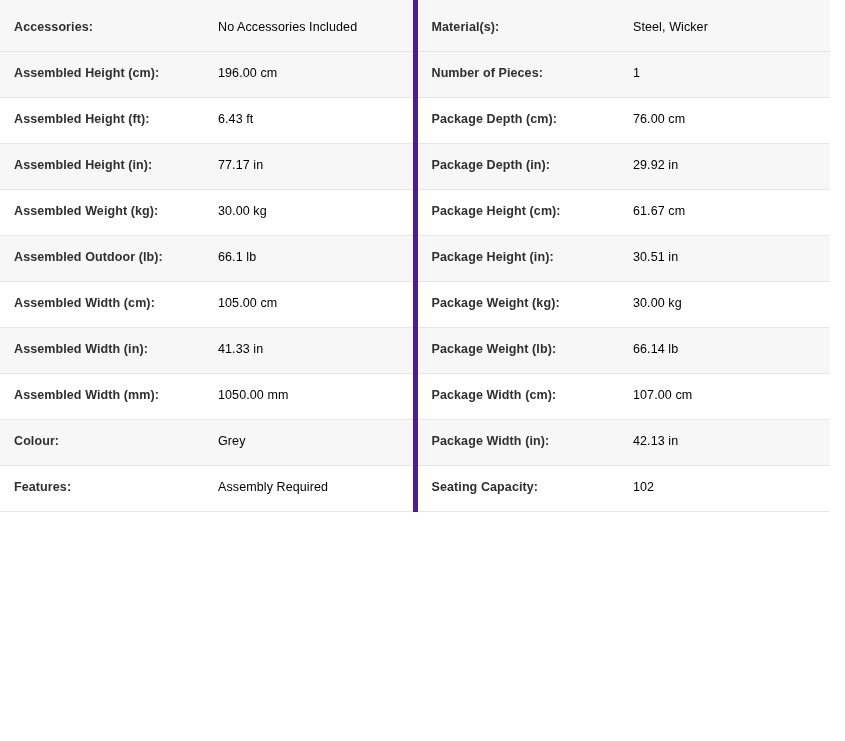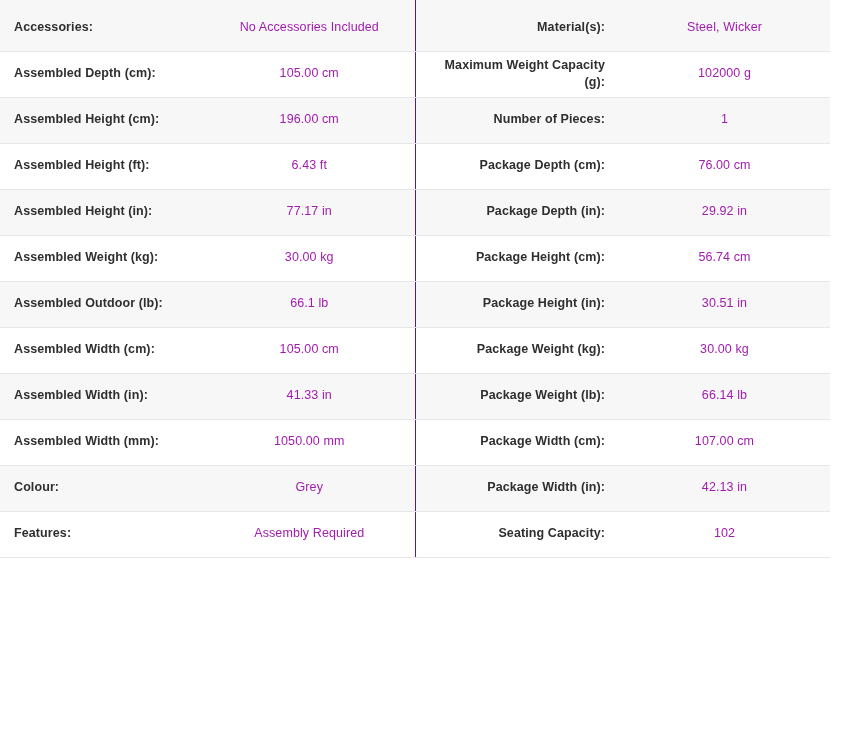--- a/index.html
+++ b/index.html
@@ -33,26 +33,24 @@
   }
   #specs-table tr.shaded td {
     background: #f7f7f7;
   }
   #specs-table td.label {
     font-weight: bold;
     color: #2f2f2f;
   }
   #specs-table td.value {
     font-weight: normal;
-    color: #a21caf;
-    text-align: center;
+    color: #000000;
   }
   #specs-table td.sep-left {
-    border-left: 1px solid #4c1d95;
-    text-align: right;
+    border-left: 5px solid #4c1d95;
   }
   
   #specs-table tr:first-child td {
     height: 51px;
     padding-top: 5px;
   }
 </style>
 </head>
 <body>
 
@@ -63,26 +61,20 @@
       <col class="c-label">
       <col class="c-value">
   </colgroup>
   <tbody>
       <tr class="shaded">
         <td class="label">Accessories:</td>
         <td class="value">No Accessories Included</td>
         <td class="label sep-left">Material(s):</td>
         <td class="value">Steel, Wicker</td>
       </tr>
-      <tr>
-        <td class="label">Assembled Depth (cm):</td>
-        <td class="value">105.00 cm</td>
-        <td class="label sep-left">Maximum Weight Capacity (g):</td>
-        <td class="value">102000 g</td>
-      </tr>
       <tr class="shaded">
         <td class="label">Assembled Height (cm):</td>
         <td class="value">196.00 cm</td>
         <td class="label sep-left">Number of Pieces:</td>
         <td class="value">1</td>
       </tr>
       <tr>
         <td class="label">Assembled Height (ft):</td>
         <td class="value">6.43 ft</td>
         <td class="label sep-left">Package Depth (cm):</td>
@@ -91,21 +83,21 @@
       <tr class="shaded">
         <td class="label">Assembled Height (in):</td>
         <td class="value">77.17 in</td>
         <td class="label sep-left">Package Depth (in):</td>
         <td class="value">29.92 in</td>
       </tr>
       <tr>
         <td class="label">Assembled Weight (kg):</td>
         <td class="value">30.00 kg</td>
         <td class="label sep-left">Package Height (cm):</td>
-        <td class="value">56.74 cm</td>
+        <td class="value">61.67 cm</td>
       </tr>
       <tr class="shaded">
         <td class="label">Assembled Outdoor (lb):</td>
         <td class="value">66.1 lb</td>
         <td class="label sep-left">Package Height (in):</td>
         <td class="value">30.51 in</td>
       </tr>
       <tr>
         <td class="label">Assembled Width (cm):</td>
         <td class="value">105.00 cm</td>

